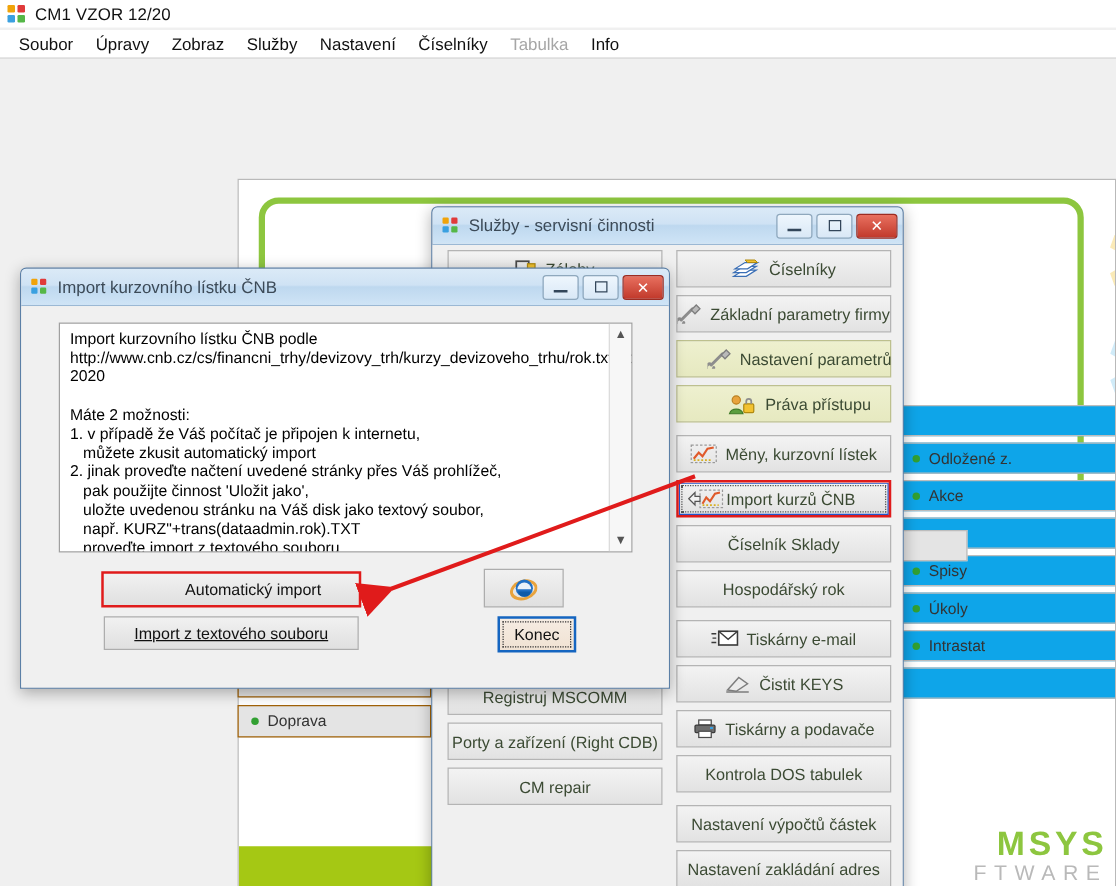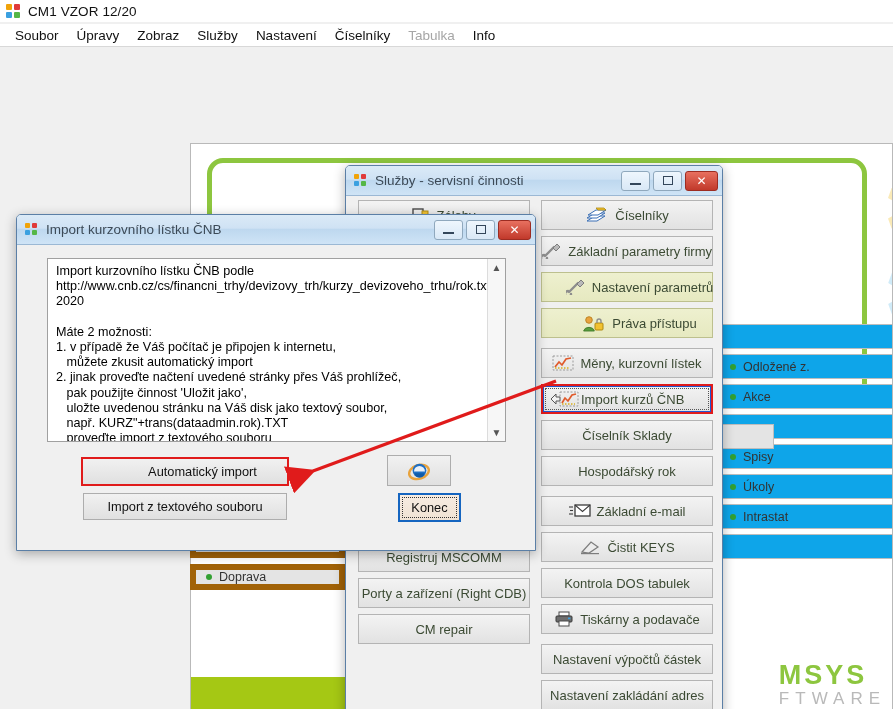--- a/index.html
+++ b/index.html
@@ -76,27 +76,27 @@
   .bg-btn2{
     height:25px;margin:0 0 5px 0;background:#e4e4e4;border:1px solid #bdbdbd;box-sizing:border-box;
   }
   #bg-label-kalendare{
     position:absolute;left:408px;top:280px;width:175px;height:25px;
     background:#e4e4e4;border:1px solid #bdbdbd;box-sizing:border-box;
     display:flex;align-items:center;padding-left:10px;font-size:12.5px;color:#3a6b3a;
   }
   #bg-small-left{position:absolute;left:190px;top:485px;width:180px;}
   .bg-sm{
-    height:26px;width:155px;margin:0 16px 6px 0;background:#e4e4e4;border:6px solid #a16207;
+    height:26px;width:155px;margin:0 16px 6px 0;background:#e4e4e4;border:1px solid #a16207;
     display:flex;align-items:center;padding-left:10px;box-sizing:border-box;
     font-size:12.5px;color:#333;
   }
   .bg-sm .dot{width:6px;height:6px;border-radius:50%;background:#32a032;margin-right:7px;}
   #bg-wm{
-    position:absolute;right:6px;bottom:30px;user-select:none;
+    position:absolute;right:6px;bottom:30px;text-align:right;user-select:none;
   }
   .wm1{font-size:27px;font-weight:bold;color:#8dc63f;letter-spacing:3px;line-height:1;}
   .wm2{font-size:17px;color:#b9b9b9;letter-spacing:6px;line-height:1.2;}
 
   
   .win{
     position:absolute;box-sizing:border-box;
     background:#f0f0f0;
     border:1px solid #5b7fa6;
     border-radius:5px 5px 0 0;
@@ -417,43 +417,43 @@
 
           <div class="sbtn gap">
             <svg class="sico" width="22" height="14" viewBox="0 0 22 14">
               <rect x="6" y="1" width="15" height="11" fill="#fff" stroke="#3b3b3b" stroke-width="1.3"></rect>
               <polyline points="6,1 13.5,7.5 21,1" fill="none" stroke="#3b3b3b" stroke-width="1.1"></polyline>
               <line x1="0" y1="3" x2="4" y2="3" stroke="#3b3b3b" stroke-width="1.1"></line>
               <line x1="1" y1="6.5" x2="4" y2="6.5" stroke="#3b3b3b" stroke-width="1.1"></line>
               <line x1="0" y1="10" x2="4" y2="10" stroke="#3b3b3b" stroke-width="1.1"></line>
             </svg>
 
-            <span>Základní e-mail</span>
+            <span>Tiskárny e-mail</span>
           </div>
 
           <div class="sbtn">
             <svg class="sico" width="22" height="15" viewBox="0 0 22 15">
               <path d="M3 12 L12 2 L19 7 L10 13 Z" fill="#ececec" stroke="#7d7d7d" stroke-width="1.2"></path>
               <line x1="2" y1="13.6" x2="20" y2="13.6" stroke="#7d7d7d" stroke-width="1.2"></line>
             </svg>
             <span>Čistit KEYS</span>
-          </div>
-
-          <div class="sbtn">
-            <span>Kontrola DOS tabulek</span>
           </div>
 
           <div class="sbtn">
             <svg class="sico" width="20" height="16" viewBox="0 0 20 16">
               <rect x="5" y="1" width="10" height="4" fill="#fff" stroke="#4a4a4a" stroke-width="1"></rect>
               <rect x="2" y="5" width="16" height="6" rx="1" fill="#6d6d6d" stroke="#3b3b3b" stroke-width="1"></rect>
               <rect x="5" y="10" width="10" height="5" fill="#fff" stroke="#4a4a4a" stroke-width="1"></rect>
               <rect x="14" y="6.6" width="2.4" height="1.6" fill="#3aa0e0"></rect>
             </svg>
             <span>Tiskárny a podavače</span>
+          </div>
+
+          <div class="sbtn">
+            <span>Kontrola DOS tabulek</span>
           </div>
 
           <div class="sbtn gap">
             <span>Nastavení výpočtů částek</span>
           </div>
 
           <div class="sbtn">
             <span>Nastavení zakládání adres</span>
           </div>
 
@@ -496,21 +496,21 @@
    např. KURZ"+trans(dataadmin.rok).TXT
    proveďte import z textového souboru</div>
           <div class="vscroll">
             <span class="arr up">▲</span>
             <span class="arr dn">▼</span>
           </div>
         </div>
 
         <div class="dbtn redring" style="position:absolute;left:64px;top:212px;width:208px;height:29px;padding-left:35px;">Automatický import</div>
 
-        <div class="dbtn" style="position:absolute;left:66px;top:248px;width:204px;height:27px;">Import z textového souboru</div>
+        <div class="dbtn" style="position:absolute;left:66px;top:248px;width:204px;height:27px;text-decoration:underline;">Import z textového souboru</div>
 
         <div class="dbtn" style="position:absolute;left:370px;top:210px;width:64px;height:31px;">
           <svg width="22" height="22" viewBox="0 0 24 24">
             <ellipse cx="12" cy="13" rx="11" ry="7.5" fill="none" stroke="#e8a33d" stroke-width="2.6" transform="rotate(-18 12 13)"></ellipse>
             <circle cx="12.5" cy="11.5" r="7.5" fill="#1f6fc4"></circle>
             <path d="M6.5 12.5 h12 a6 6 0 0 0 -12 0 z" fill="#fff" opacity=".9"></path>
             <path d="M7 14.5 h11 a5.6 5.6 0 0 1 -11 0 z" fill="#0f5ba8"></path>
           </svg>
         </div>
 

